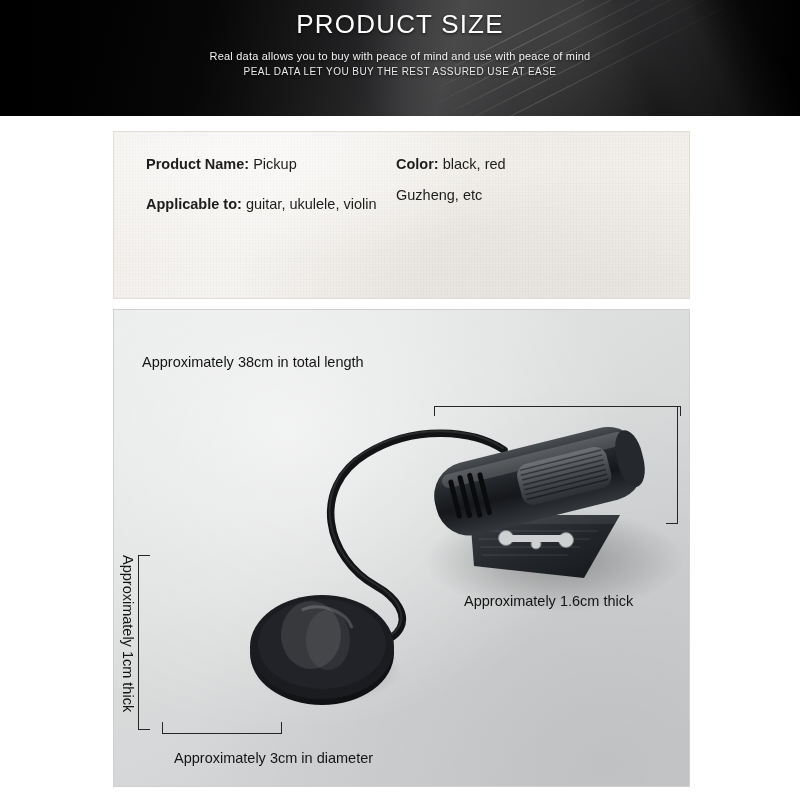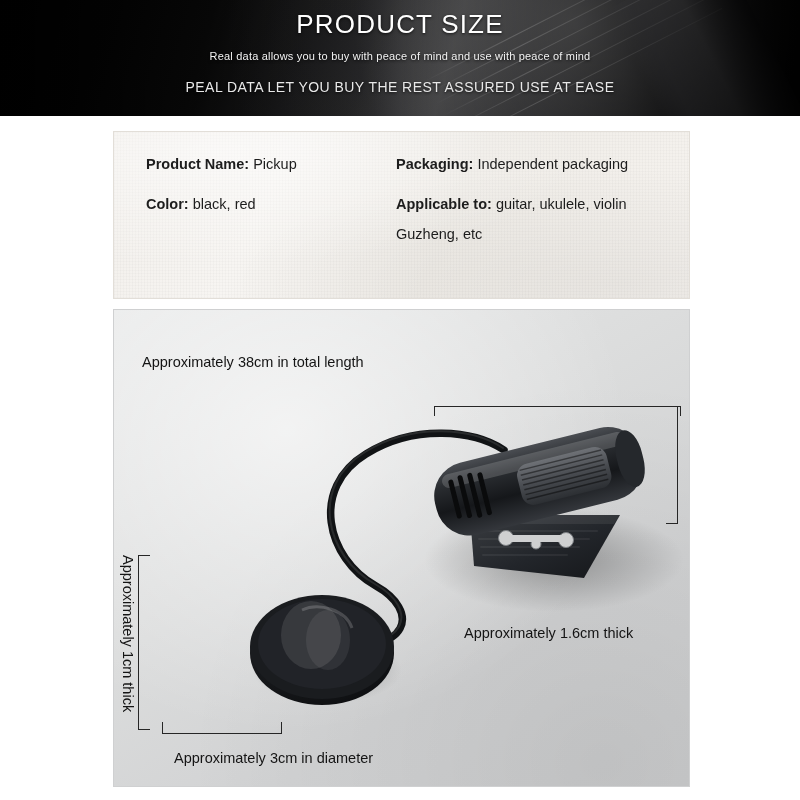--- a/index.html
+++ b/index.html
@@ -95,23 +95,23 @@
     text-shadow: 0 1px 3px rgba(0,0,0,0.75);
   }
   .hero-sub {
     margin-top: 11px;
     color: #f2f2f2;
     font-size: 11px;
     letter-spacing: 0.2px;
     text-shadow: 0 1px 3px rgba(0,0,0,0.8);
   }
   .hero-sub2 {
-    margin-top: 17px;
+    margin-top: 4px;
     color: #e8e8e8;
-    font-size: 14px;
+    font-size: 10px;
     letter-spacing: 0.45px;
     text-shadow: 0 1px 3px rgba(0,0,0,0.8);
   }
 
   
   .spec-wrap {
     position: absolute;
     left: 113px;
     top: 131px;
     width: 577px;
@@ -199,21 +199,21 @@
 
   .lbl {
     position: absolute;
     font-size: 14.5px;
     color: #141414;
     white-space: nowrap;
     z-index: 6;
   }
   .lbl-len      { left: 28px;  top: 44px; }
   .lbl-mic      { left: 323px; top: 82px; }
-  .lbl-thick16  { left: 350px; top: 283px; margin-top: 32px; }
+  .lbl-thick16  { left: 350px; top: 283px; }
   .lbl-diam     { left: 60px;  top: 440px; }
   .lbl-vert {
     position: absolute;
     left: 6px;
     top: 245px;
     z-index: 6;
     font-size: 14.5px;
     color: #141414;
     white-space: nowrap;
     writing-mode: vertical-rl;
@@ -287,24 +287,20 @@
     </div>
   </div>
 
   <div class="spec-wrap">
     <div class="spec-card">
       <div class="spec-grid">
 
         <div class="spec-line">
           <span class="k">Product Name:</span>
           <span class="v">Pickup</span>
-        </div>
-        <div class="spec-line">
-          <span class="k">Packaging:</span>
-          <span class="v">Independent packaging</span>
         </div>
 
         <div class="spec-line">
           <span class="k">Color:</span>
           <span class="v">black, red</span>
         </div>
 
         <div class="spec-line">
           <span class="k">Applicable to:</span>
           <span class="v">guitar, ukulele, violin</span>

